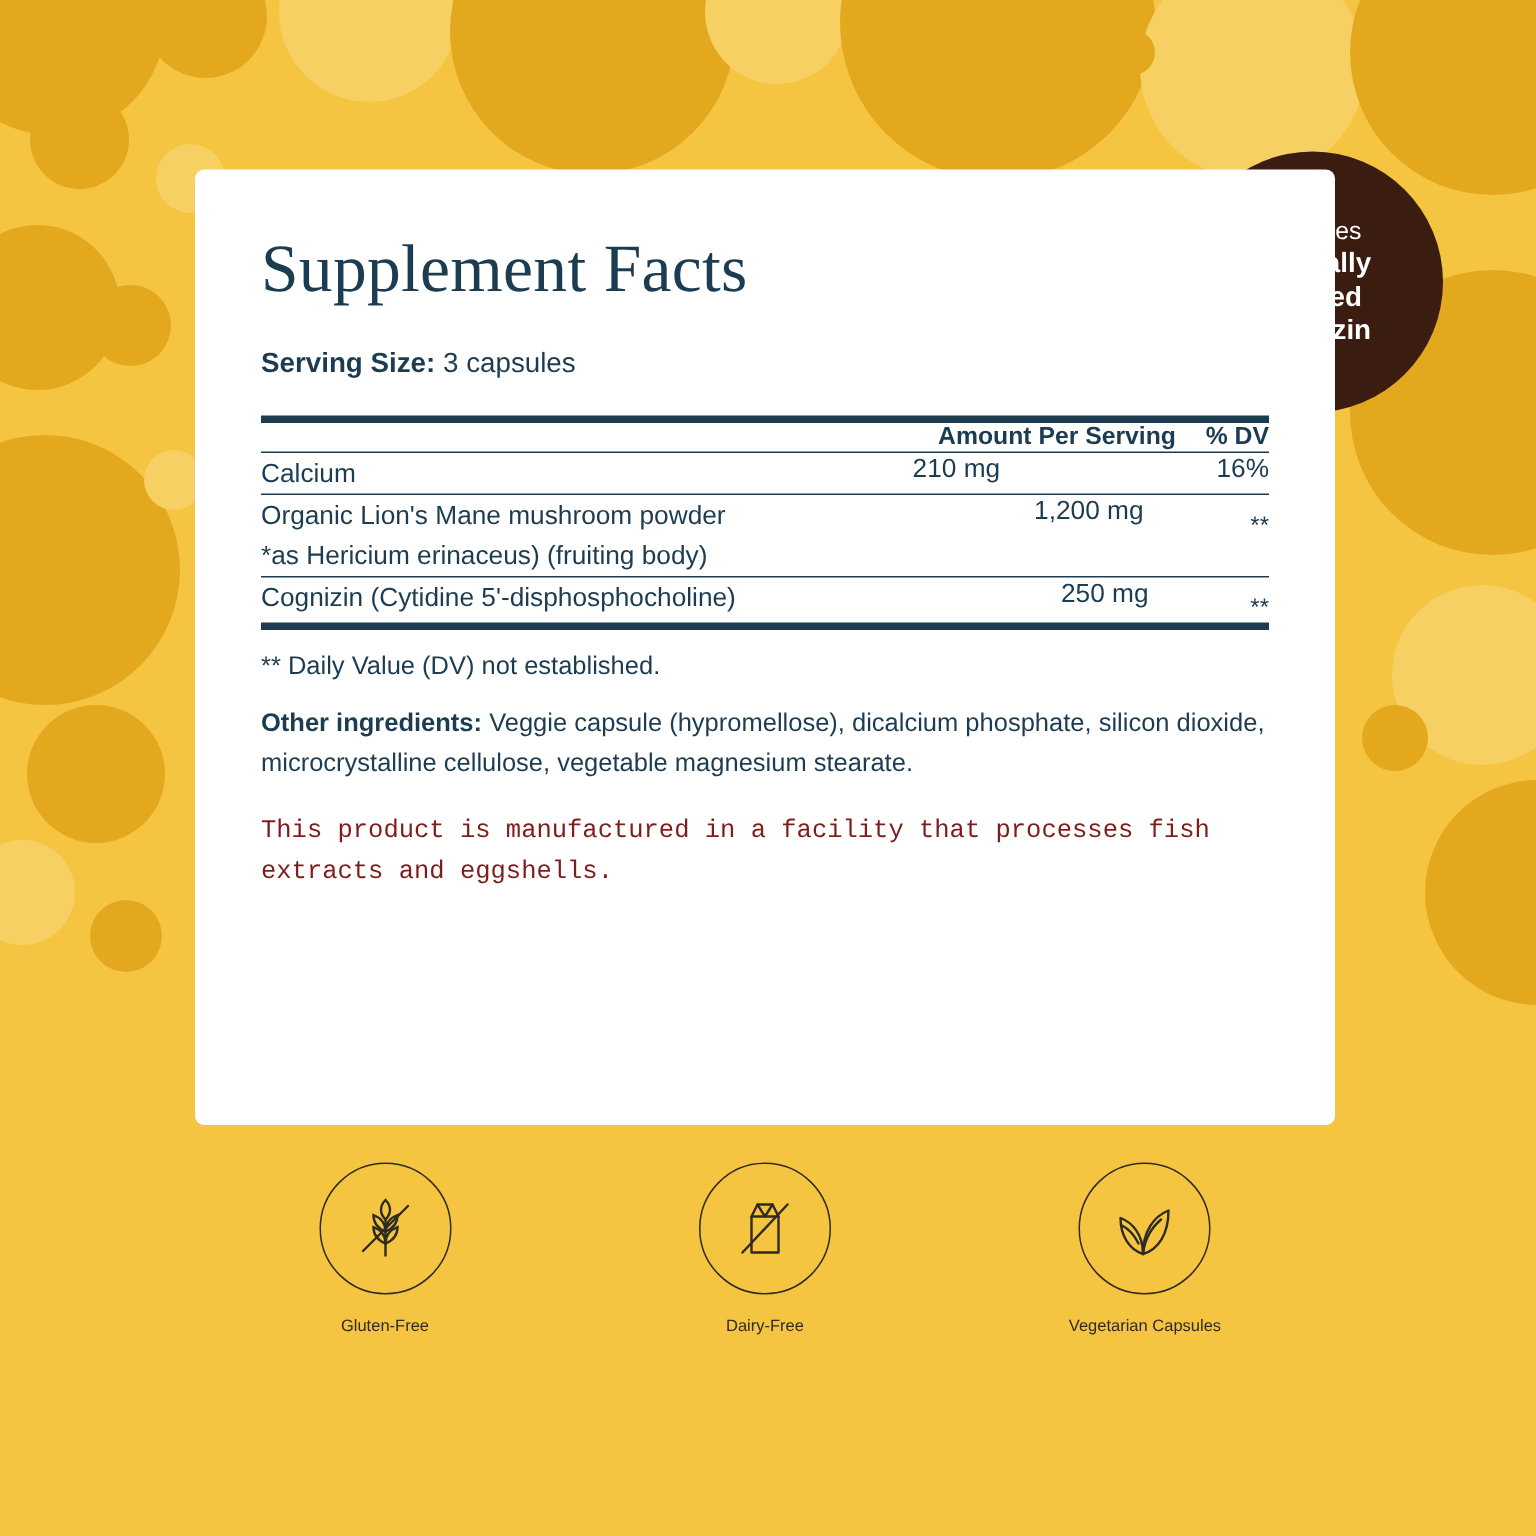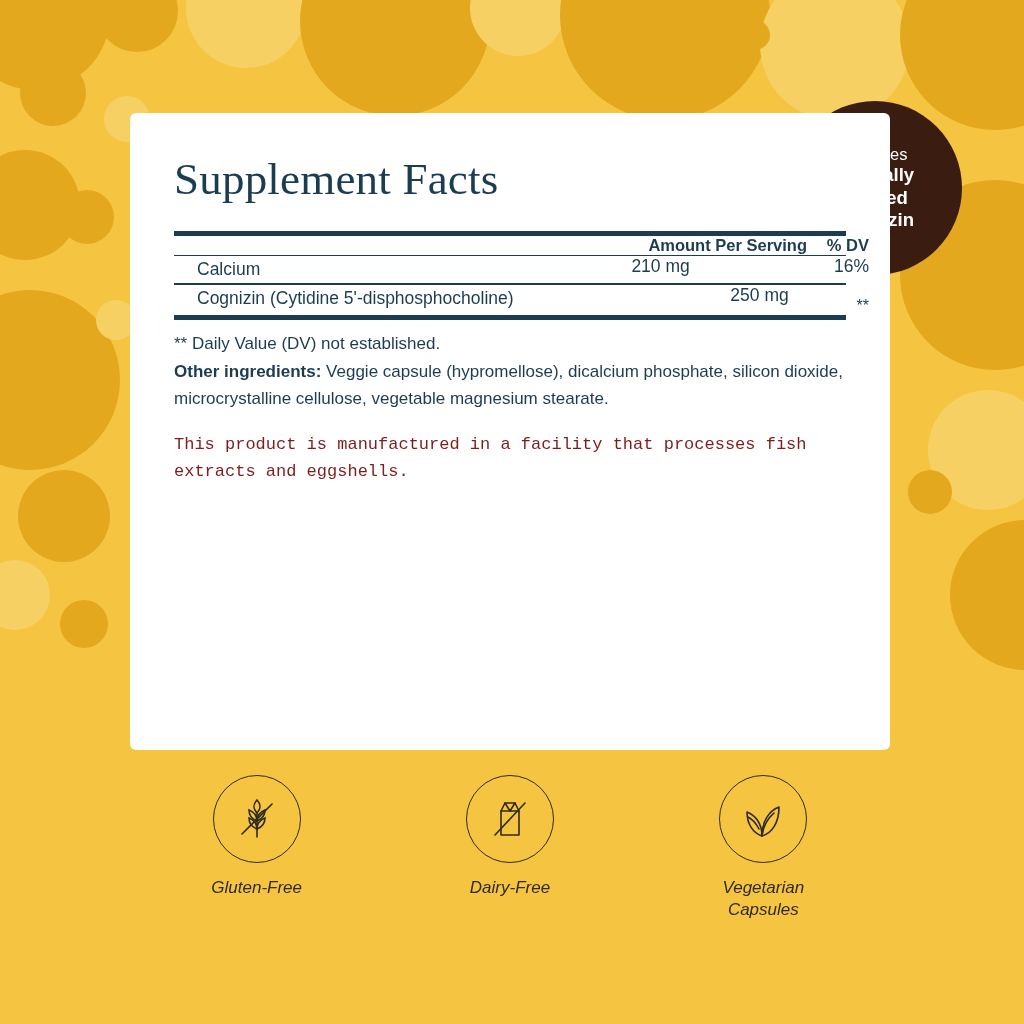--- a/index.html
+++ b/index.html
@@ -42,21 +42,20 @@
   }
   .serving-line b { font-weight: bold; }
 
   .rule-thick { height: 5px; background: #1C3C52; margin-top: 24px; }
   .rule-thin  { height: 1px; background: #1C3C52; }
 
   table.facts {
     width: 100%;
     border-collapse: collapse;
     color: #1C3C52;
-    margin-left: 23px;
   }
   table.facts td, table.facts th {
     padding: 0;
     vertical-align: top;
   }
   .hdr-row th {
     font-size: 16.5px;
     font-weight: bold;
     text-align: right;
     padding: 10px 0 11px 0;
@@ -68,21 +67,21 @@
   .dv.stars { font-size: 16px; vertical-align: top; padding-top: 12px; }
   .sub { font-size: 17.5px; }
 
   .note {
     font-size: 17px; color: #1C3C52;
     margin-top: 11px;
     line-height: 1.5;
   }
   .other {
     font-size: 17px; color: #1C3C52;
-    margin-top: 1px; line-height: 1.62;
+    margin-top: 11px; line-height: 1.62;
   }
   .other b { font-weight: bold; }
   .manufactured {
     font-size: 17px; color: #7f1d1d;
     margin-top: 18px; line-height: 1.62; font-family: Liberation Mono, monospace;
   }
 
   
   #badge {
     position: absolute;
@@ -109,21 +108,21 @@
     align-items: flex-start;
   }
   .icon-item { width: 150px; text-align: center; color: #2F2A22; }
   .icon-circle {
     width: 88px; height: 88px;
     margin: 0 auto 14px auto;
     border: 1.6px solid #2F2A22;
     border-radius: 50%;
     display: flex; align-items: center; justify-content: center;
   }
-  .icon-label { font-size: 17px; line-height: 1.3; font-style: italic; }
+  .icon-label { font-size: 11px; line-height: 1.3; }
 </style>
 </head>
 <body>
 
 <div id="stage">
 
   <div class="bubbles">
     <div class="bubble" style="left:-40px;  top:-60px;  width:150px; height:150px;"></div>
     <div class="bubble" style="left:96px;   top:-30px;  width:82px;  height:82px;"></div>
     <div class="bubble light" style="left:186px; top:-52px; width:120px; height:120px;"></div>
@@ -151,20 +150,24 @@
   <div id="badge">
     <span class="l1">Features</span>
     <span class="l2">clinically</span>
     <span class="l3">studied</span>
     <span class="l4">Cognizin</span>
   </div>
 
   <div id="card">
     <div class="title">Supplement Facts</div>
 
+    <div class="serving-line">
+      <b>Serving Size:</b>
+      <span>3 capsules</span>
+    </div>
 
     <div class="rule-thick"></div>
 
     <table class="facts">
       <tbody>
           <tr class="hdr-row">
         <th class="left"></th>
         <th>Amount Per Serving</th>
         <th class="dv">% DV</th>
       </tr>
@@ -176,20 +179,32 @@
       <tbody>
           <tr>
         <td class="nutrient">Calcium</td>
         <td class="amount">210 mg</td>
         <td class="dv">16%</td>
       </tr>
     </tbody>
       </table>
     <div class="rule-thin"></div>
 
+    <table class="facts">
+      <tbody>
+          <tr>
+        <td class="nutrient">
+          <div>Organic Lion's Mane mushroom powder</div>
+          <div class="sub">*as Hericium erinaceus) (fruiting body)</div>
+        </td>
+        <td class="amount">1,200 mg</td>
+        <td class="dv stars">**</td>
+      </tr>
+    </tbody>
+      </table>
     <div class="rule-thin"></div>
 
     <table class="facts">
       <tbody>
           <tr>
         <td class="nutrient">Cognizin (Cytidine 5'-disphosphocholine)</td>
         <td class="amount">250 mg</td>
         <td class="dv stars">**</td>
       </tr>
     </tbody>

